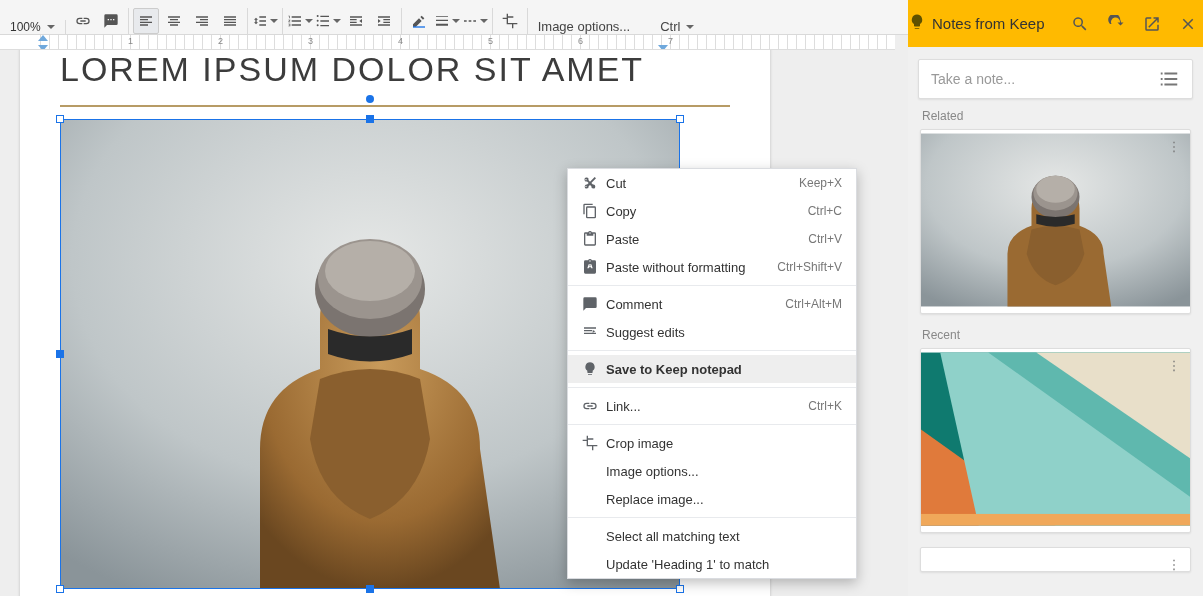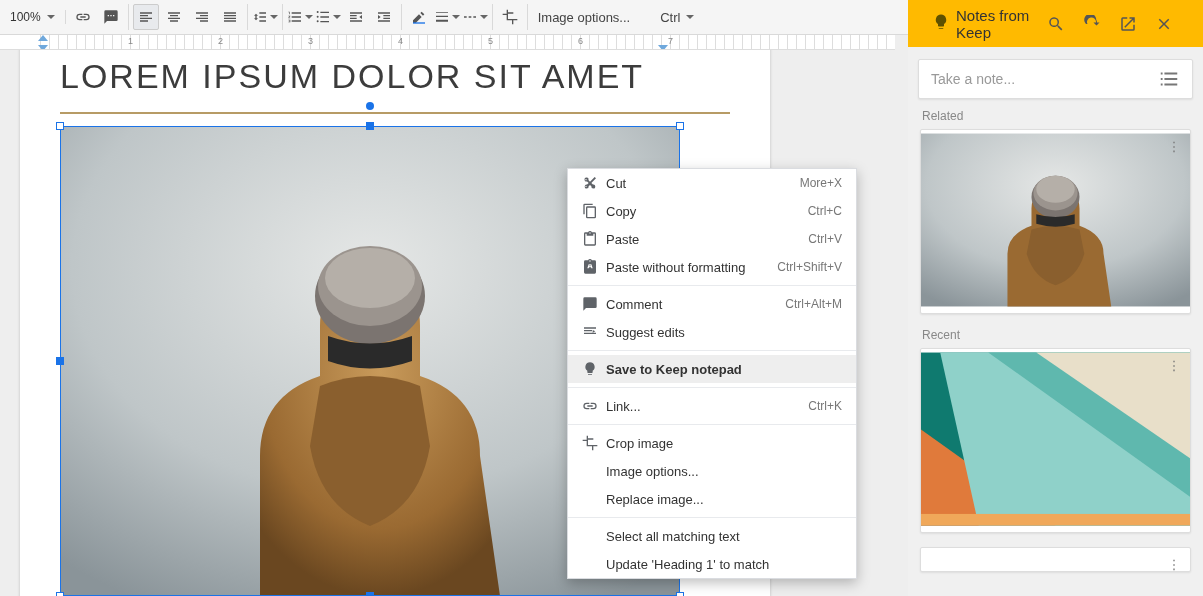--- a/index.html
+++ b/index.html
@@ -1,19 +1,19 @@
 <!DOCTYPE html>
 <html><head>
 <meta charset="utf-8">
 <style>
   * { box-sizing: border-box; margin: 0; padding: 0; }
   body { font-family: Arial, sans-serif; font-size: 13px; color: #444; width: 1203px; height: 596px; overflow: hidden; position: relative; background: #eee; }
 
   
-  .toolbar { position: absolute; top: 0; left: 0; right: 0; height: 35px; background: #f5f5f5; border-bottom: 1px solid #d9d9d9; display: flex; align-items: center; z-index: 5;}
+  .toolbar { position: absolute; top: 0; left: 0; right: 0; height: 35px; background: #f5f5f5; border-bottom: 1px solid #d9d9d9; display: flex; align-items: flex-end; z-index: 5;}
   .tb-group { display: flex; align-items: center; border-right: 1px solid #d9d9d9; padding: 0 4px; gap: 2px; }
   .tb-btn { width: 26px; height: 26px; display: flex; align-items: center; justify-content: center; border-radius: 2px; cursor: pointer; color: #555; }
   .tb-btn.active { background: #e8eaed; border: 1px solid #ccc; }
   .tb-btn svg { width: 16px; height: 16px; }
   .zoom { padding: 0 10px; display: flex; align-items: center; font-size: 12px; color: #333; border-right: 1px solid #d9d9d9; }
   .zoom .caret { margin-left: 6px; border-top: 4px solid #666; border-left: 4px solid transparent; border-right: 4px solid transparent; }
   .tb-text { padding: 0 10px; display:flex; align-items:center; font-size: 13px; cursor:pointer; }
   .tb-text .caret { margin-left: 6px; border-top: 4px solid #666; border-left: 4px solid transparent; border-right: 4px solid transparent; }
   .pen-wrap{display:flex;align-items:center;border-right:1px solid #d9d9d9;padding:0 4px;}
   .hide-btn{width:40px;display:flex;align-items:center;justify-content:center;}
@@ -23,21 +23,21 @@
   
   .ruler { position:absolute; top:35px; left:0; width:895px; height:15px; background:#fff; border-bottom:1px solid #ddd; z-index:4; overflow:hidden;}
   .ruler-track{position:absolute;left:40px;right:0;top:0;bottom:0;background:repeating-linear-gradient(to right,#ddd 0 1px,transparent 1px 9px);}
   .ruler-num{position:absolute;top:1px;font-size:9px;color:#888;}
   .marker-left,.marker-right{position:absolute;top:10px;width:0;height:0;border-left:5px solid transparent;border-right:5px solid transparent;border-top:6px solid #6fa8dc;}
   .marker-first{position:absolute;top:0;width:0;height:0;border-left:5px solid transparent;border-right:5px solid transparent;border-bottom:6px solid #6fa8dc;}
 
   
   .doc-scroll{position:absolute;top:50px;left:0;width:895px;bottom:0;background:#eee;overflow:hidden;}
   .page{position:absolute;left:20px;top:-20px;width:750px;background:#fff;box-shadow:0 1px 3px rgba(0,0,0,.2);padding:20px 40px;}
-  .heading{font-family: 'Arial Narrow', Arial, sans-serif; font-size:34px; letter-spacing:2px; color:#3c3c3c; font-weight:400; white-space:nowrap; font-stretch:condensed;margin-top:7px;}
+  .heading{font-family: 'Arial Narrow', Arial, sans-serif; font-size:34px; letter-spacing:2px; color:#3c3c3c; font-weight:400; white-space:nowrap; font-stretch:condensed;}
   .hr{height:2px;background:#b79b65;margin-top:16px;}
   .img-wrap{position:relative;margin-top:12px;width:620px;height:470px;}
   .sel-handle{position:absolute;width:8px;height:8px;background:#fff;border:1px solid #1a73e8;}
   .sel-border{position:absolute;inset:0;border:1px solid #1a73e8;}
   .sel-mid{position:absolute;width:8px;height:8px;background:#1a73e8;}
   .photo-svg{display:block;}
   .scroll-v{position:absolute;right:0;top:50px;width:12px;bottom:0;background:#f1f1f1;}
   .scroll-v::before{content:'';position:absolute;left:2px;right:2px;top:4px;height:90px;background:#c1c1c1;border-radius:4px;}
   .explore-btn{position:absolute;right:12px;bottom:10px;width:36px;height:36px;background:#fff;border:1px solid #ddd;border-radius:4px;display:flex;align-items:center;justify-content:center;box-shadow:0 1px 2px rgba(0,0,0,.1);}
   .explore-btn svg{width:20px;height:20px;}
@@ -47,21 +47,21 @@
   .cm-item{display:flex;align-items:center;height:28px;padding:0 14px 0 10px;cursor:pointer;}
   .cm-item.hover{background:#eeeeee;font-weight:bold;}
   .cm-icon{width:24px;display:flex;justify-content:center;color:#5f6368;}
   .cm-icon svg{width:16px;height:16px;}
   .cm-label{flex:1;padding-left:4px;}
   .cm-shortcut{color:#777;font-size:12px;}
   .cm-sep{height:1px;background:#e8eaed;margin:4px 0;}
 
   
   .keep{position:absolute;top:0;right:0;bottom:0;width:295px;background:#f0f0f0;display:flex;flex-direction:column;z-index:6;}
-  .keep-header{height:47px;background:#ffba00;display:flex;align-items:center;padding:0 24px;gap:6px;color:#333;}
+  .keep-header{height:47px;background:#ffba00;display:flex;align-items:center;padding:0 0;gap:6px;color:#333;}
   .keep-header .title{flex:1;font-size:15px;color:#333;}
   .keep-header svg{width:18px;height:18px;}
   .kh-btn{width:30px;height:30px;display:flex;align-items:center;justify-content:center;cursor:pointer;color:#555}
   .keep-note{margin:12px 10px 8px;background:#fff;border:1px solid #ddd;border-radius:2px;height:40px;display:flex;align-items:center;padding:0 12px;color:#999;font-size:14px;box-shadow:0 1px 2px rgba(0,0,0,.08);}
   .keep-note .list-ic{width:22px;height:22px;color:#777;}
   .section-label{font-size:12px;color:#888;margin:10px 12px 6px 14px;}
   .card{margin:0 12px 14px;background:#fff;border:1px solid #ddd;border-radius:2px;box-shadow:0 1px 2px rgba(0,0,0,.08);position:relative;overflow:hidden;}
   .card .more{position:absolute;top:6px;right:6px;color:#777;width:20px;height:20px;display:flex;align-items:center;justify-content:center;}
   .card-img{height:180px;width:100%;}
   .card2-img{height:180px;width:100%;}
@@ -254,21 +254,21 @@
   </div>
 
 <div class="context-menu">
   <div class="cm-item">
     <span class="cm-icon">
         <svg viewBox="0 0 24 24">
           <path fill="currentColor" d="M9.6 7.6L12 10l7-7 2 2-7 7 2.4 2.4A3 3 0 1114 17l-2-2-2 2a3 3 0 11-2.4-2.6L10 12 7.6 9.6A3 3 0 119.6 7.6zM6 8a1 1 0 100-2 1 1 0 000 2zm0 10a1 1 0 100-2 1 1 0 000 2z"></path>
         </svg>
       </span>
     <span class="cm-label">Cut</span>
-    <span class="cm-shortcut">More+X</span>
+    <span class="cm-shortcut">Keep+X</span>
   </div>
   <div class="cm-item">
     <span class="cm-icon">
         <svg viewBox="0 0 24 24">
           <path fill="currentColor" d="M16 1H4a2 2 0 00-2 2v14h2V3h12zm3 4H8a2 2 0 00-2 2v14a2 2 0 002 2h11a2 2 0 002-2V7a2 2 0 00-2-2zm0 16H8V7h11z"></path>
         </svg>
       </span>
     <span class="cm-label">Copy</span>
     <span class="cm-shortcut">Ctrl+C</span>
   </div>

